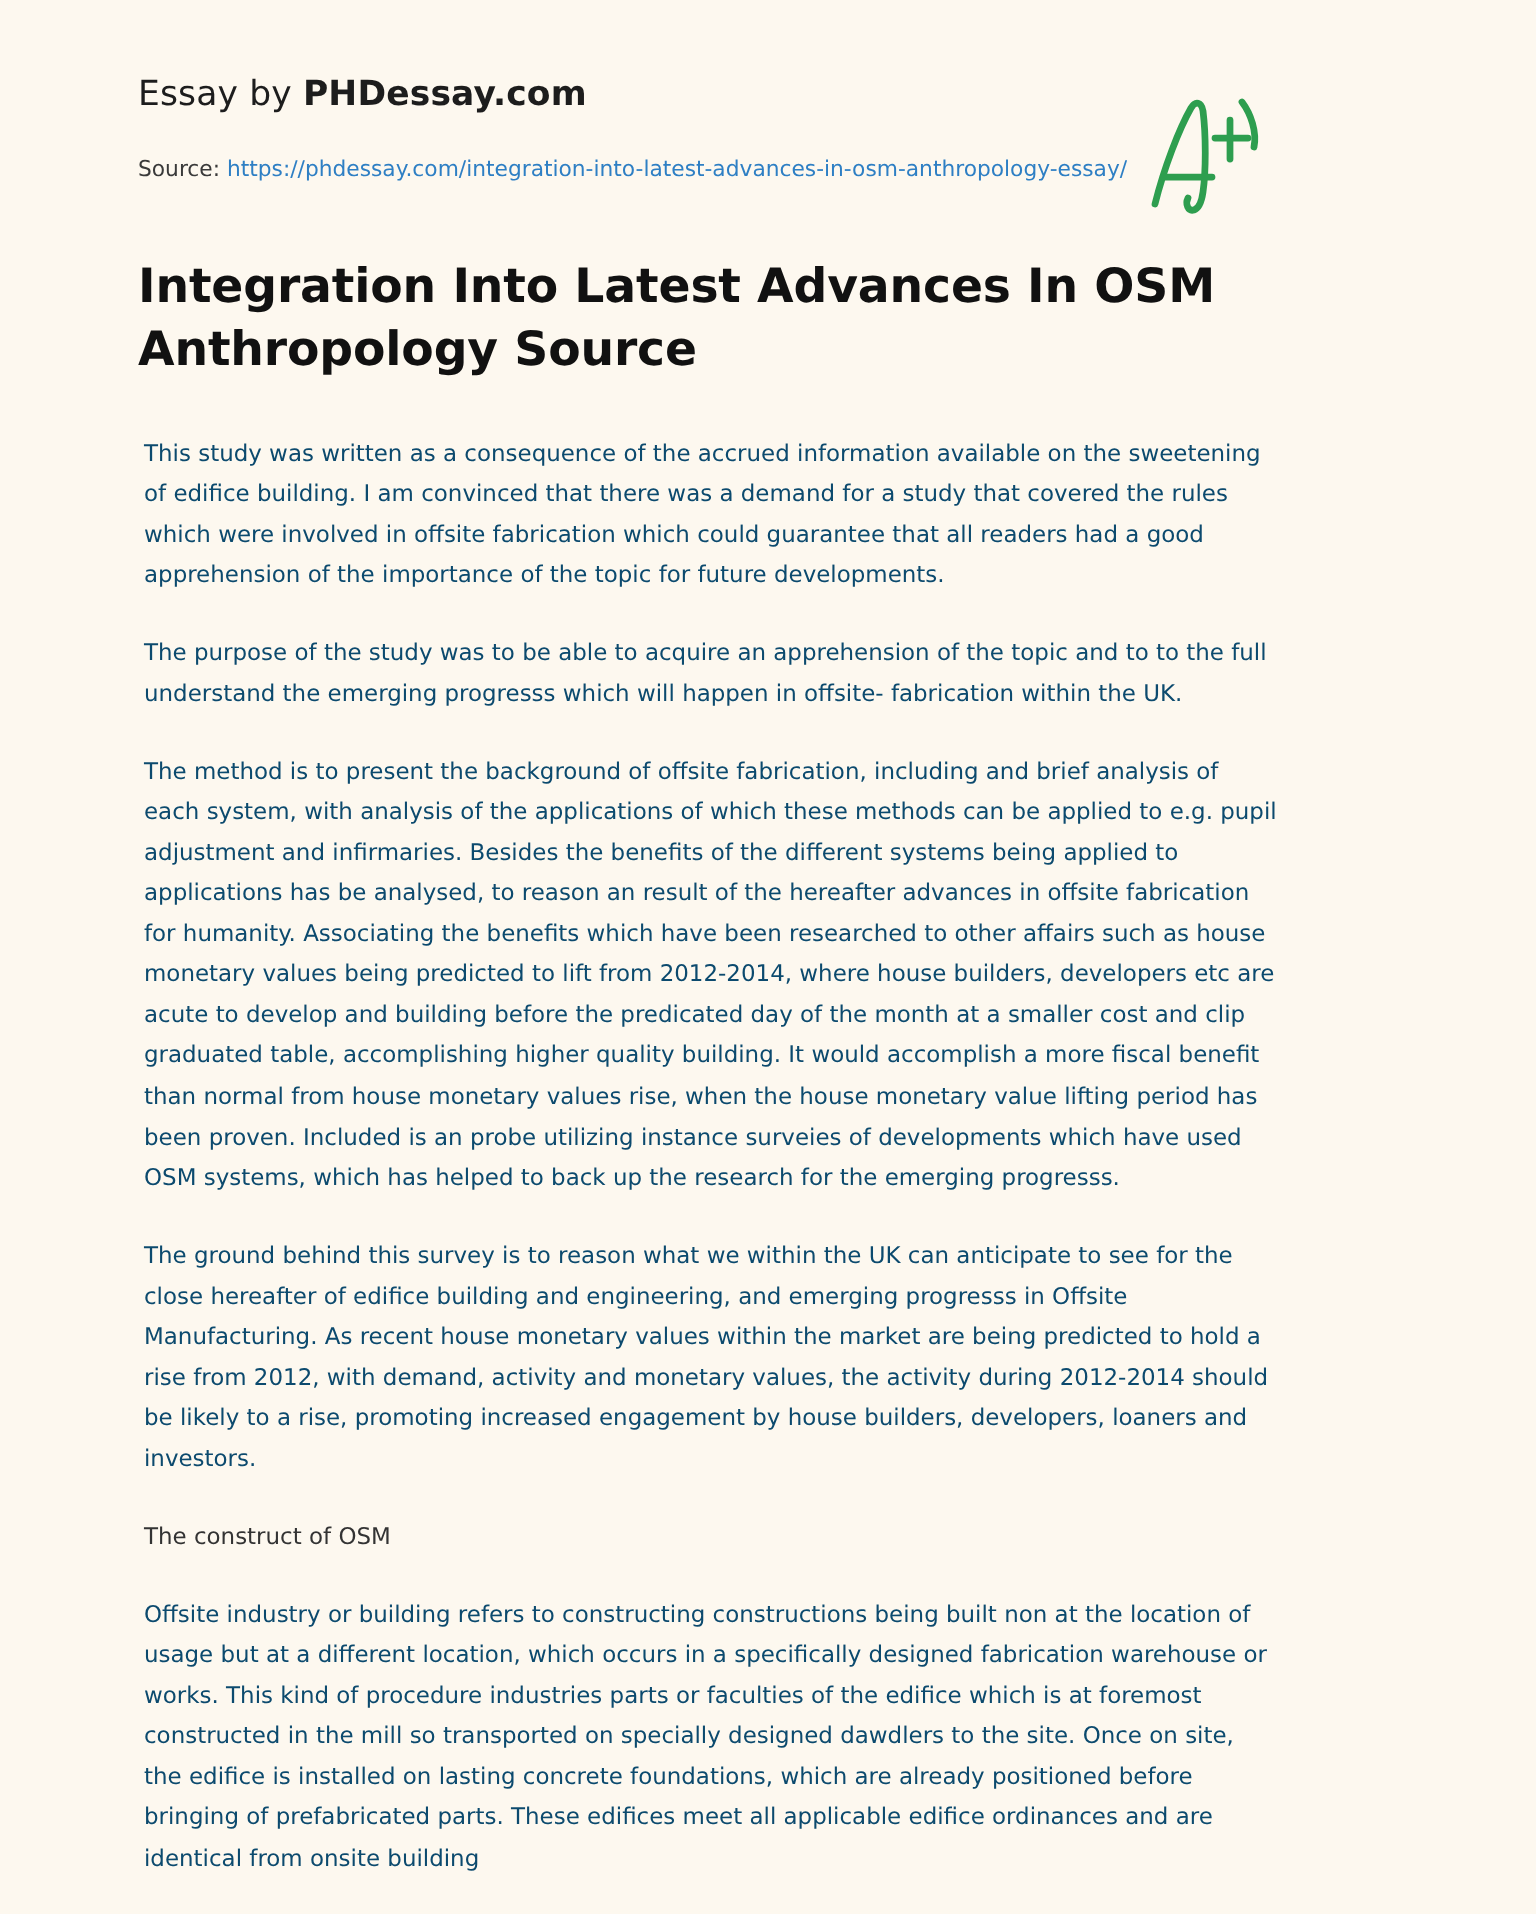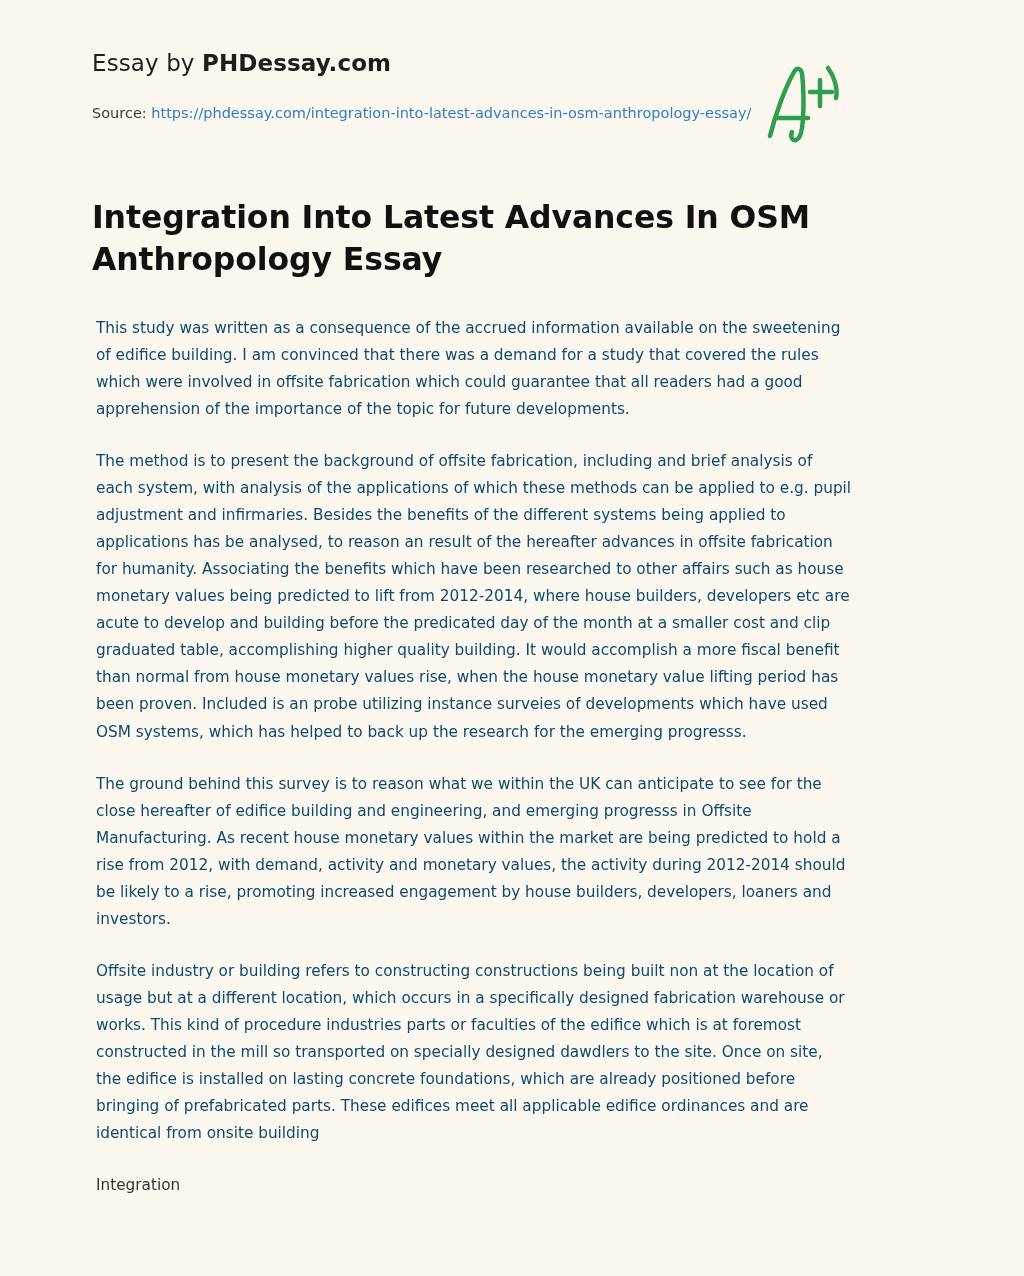--- a/index.html
+++ b/index.html
@@ -34,21 +34,21 @@
     font-weight: normal;
   }
   .brand-site {
     font-weight: bold;
   }
   .source-row {
     max-width: 660px;
     font-size: 14.5px;
     line-height: 1.62;
     color: #3a3a3a;
-    margin-bottom: 72px;
+    margin-bottom: 46px;
   }
   .source-label {
     color: #3a3a3a;
   }
   .source-link {
     color: #2e7fc4;
     text-decoration: none;
     word-break: break-all;
   }
   .logo {
@@ -101,24 +101,26 @@
   <svg class="logo" viewBox="0 0 96 82" xmlns="http://www.w3.org/2000/svg">
     <g fill="none" stroke="#2e9e4f" stroke-width="4.5" stroke-linecap="round" stroke-linejoin="round">
       <path d="M14 74 C20 50 30 24 38 10 C41 5 45 6 46 12 C48 28 48 52 46 66 C45 73 43 77 40 78 C36 79 34 74 36 70"></path>
       <path d="M20 56 L52 56"></path>
       <path d="M64 18 L64 44"></path>
       <path d="M54 30 L76 30"></path>
       <path d="M72 6 C78 14 82 26 80 36"></path>
     </g>
   </svg>
 
-  <h1 class="title">Integration Into Latest Advances In OSM Anthropology Essay</h1>
+  <h1 class="title">Integration Into Latest Advances In OSM Anthropology Source</h1>
 
   <div class="body-col">
     <p class="para">This study was written as a consequence of the accrued information available on the sweetening of edifice building. I am convinced that there was a demand for a study that covered the rules which were involved in offsite fabrication which could guarantee that all readers had a good apprehension of the importance of the topic for future developments.</p>
+    <p class="para">The purpose of the study was to be able to acquire an apprehension of the topic and to to the full understand the emerging progresss which will happen in offsite- fabrication within the UK.</p>
     <p class="para">The method is to present the background of offsite fabrication, including and brief analysis of each system, with analysis of the applications of which these methods can be applied to e.g. pupil adjustment and infirmaries. Besides the benefits of the different systems being applied to applications has be analysed, to reason an result of the hereafter advances in offsite fabrication for humanity. Associating the benefits which have been researched to other affairs such as house monetary values being predicted to lift from 2012-2014, where house builders, developers etc are acute to develop and building before the predicated day of the month at a smaller cost and clip graduated table, accomplishing higher quality building. It would accomplish a more fiscal benefit than normal from house monetary values rise, when the house monetary value lifting period has been proven. Included is an probe utilizing instance surveies of developments which have used OSM systems, which has helped to back up the research for the emerging progresss.</p>
     <p class="para">The ground behind this survey is to reason what we within the UK can anticipate to see for the close hereafter of edifice building and engineering, and emerging progresss in Offsite Manufacturing. As recent house monetary values within the market are being predicted to hold a rise from 2012, with demand, activity and monetary values, the activity during 2012-2014 should be likely to a rise, promoting increased engagement by house builders, developers, loaners and investors.</p>
+    <p class="heading-para">The construct of OSM</p>
     <p class="para">Offsite industry or building refers to constructing constructions being built non at the location of usage but at a different location, which occurs in a specifically designed fabrication warehouse or works. This kind of procedure industries parts or faculties of the edifice which is at foremost constructed in the mill so transported on specially designed dawdlers to the site. Once on site, the edifice is installed on lasting concrete foundations, which are already positioned before bringing of prefabricated parts. These edifices meet all applicable edifice ordinances and are identical from onsite building</p>
     <p class="heading-para">Integration</p>
 
   </div>
 
 </div>
 
 </body></html>

